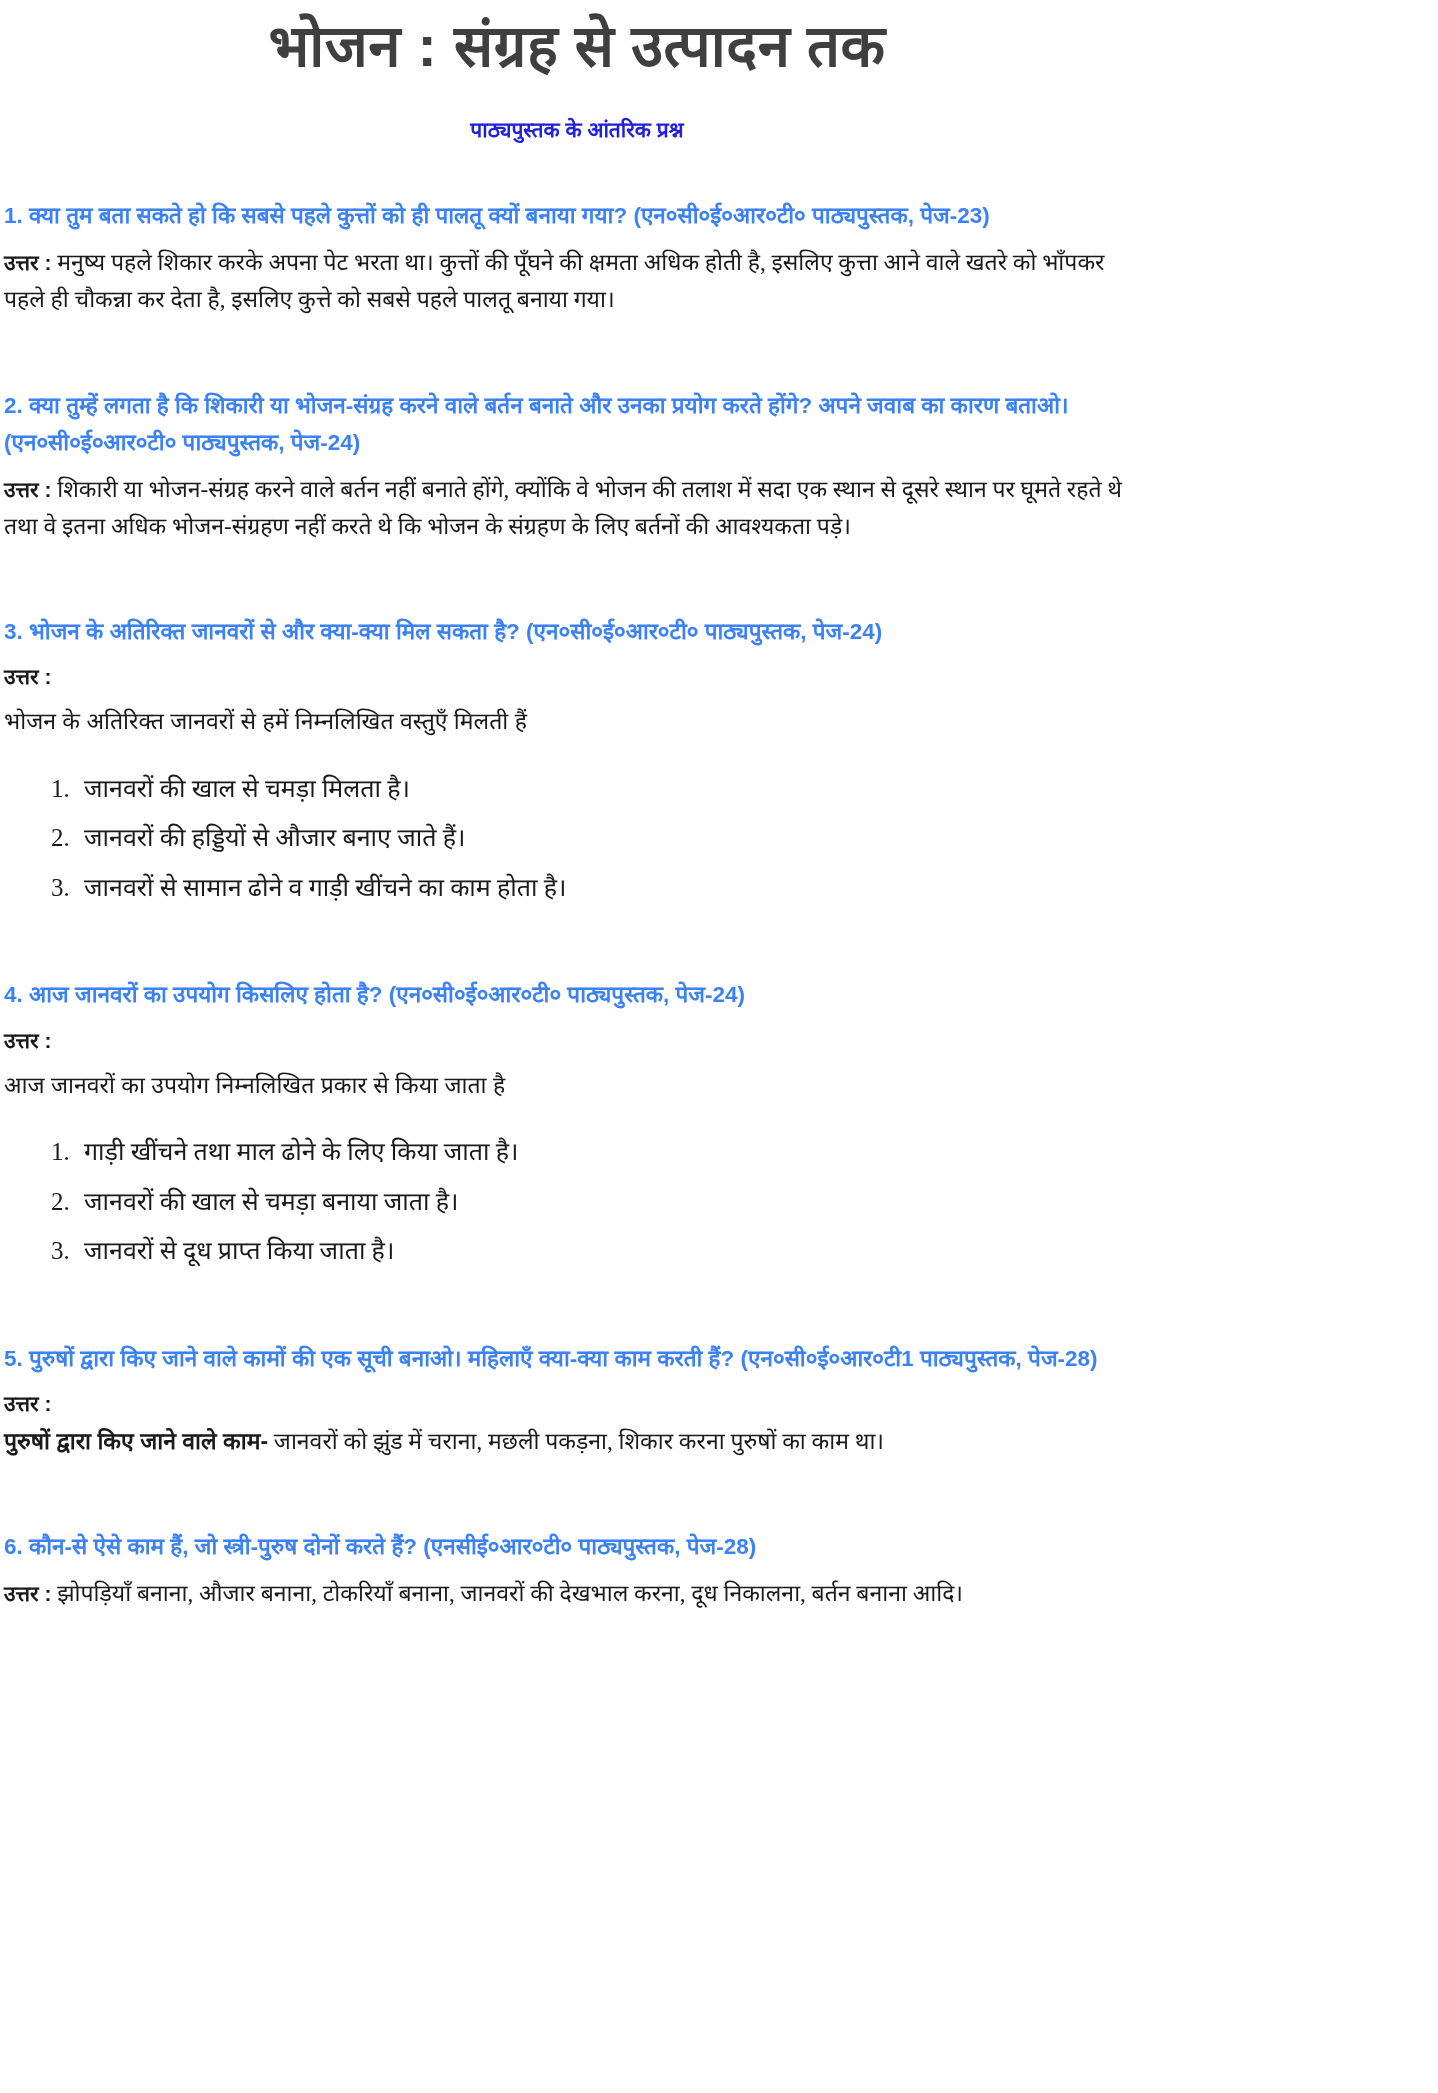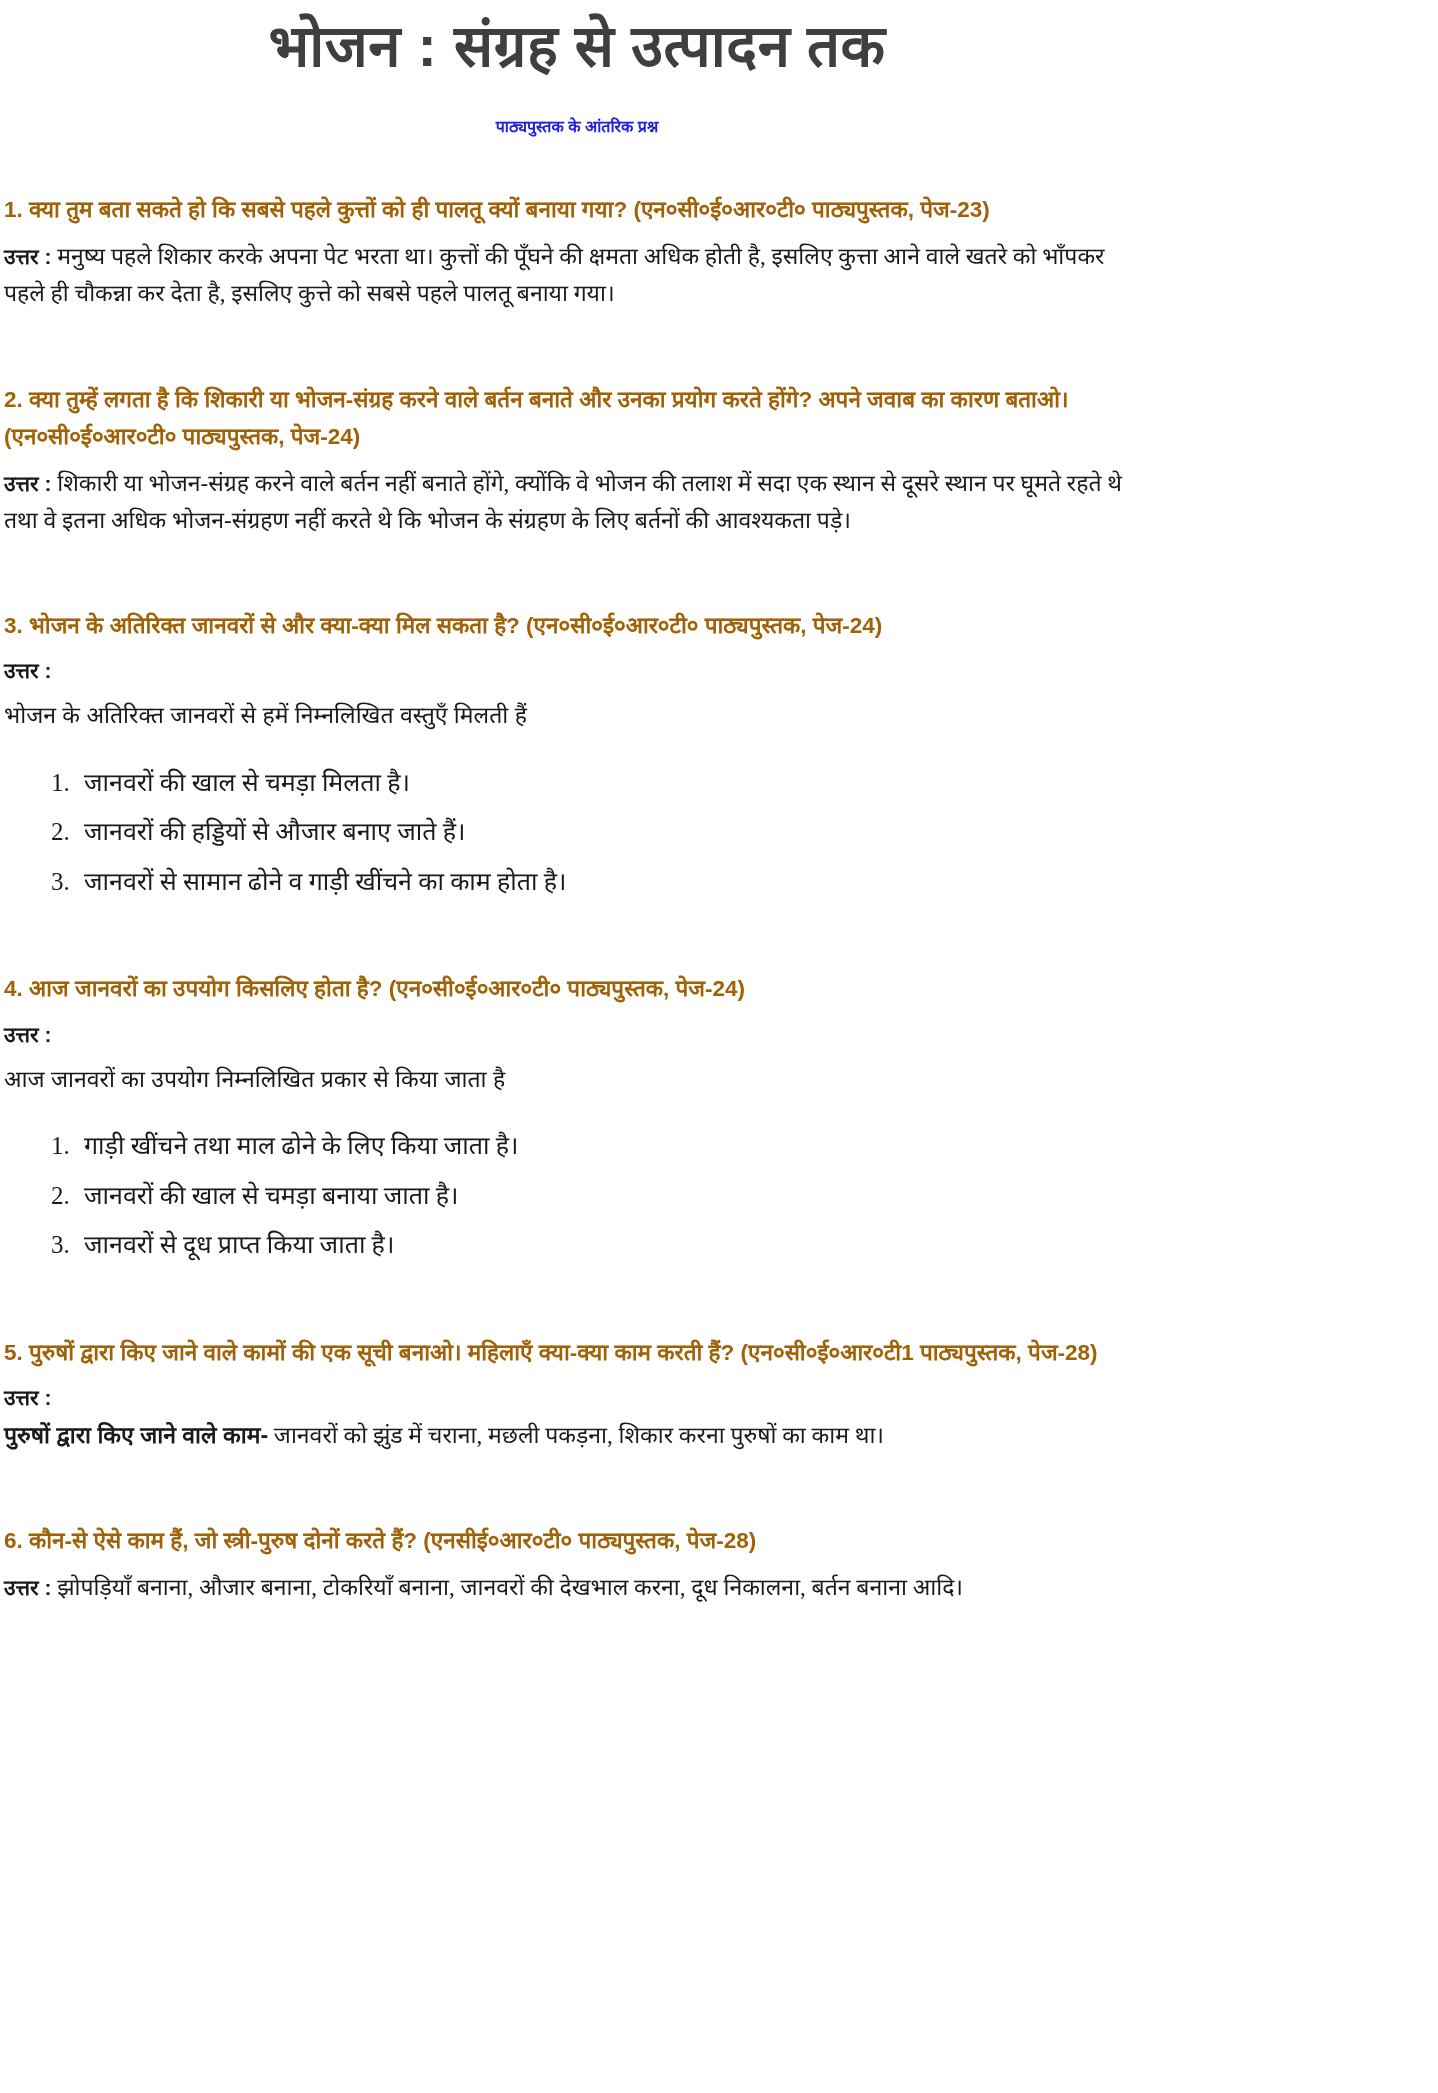--- a/index.html
+++ b/index.html
@@ -29,35 +29,35 @@
     line-height: 1.12;
     color: #3f3f3f;
     margin: 8px 0 0 0;
     padding-top: 6px;
     letter-spacing: 0.5px;
   }
   .doc-subtitle {
     text-align: center;
     font-family: "Liberation Sans", "DejaVu Sans", sans-serif;
     font-weight: bold;
-    font-size: 16px;
+    font-size: 21px;
     color: #2020dd;
     margin: 36px 0 0 0;
   }
   
   .qa-block {
     margin-top: 68px;
   }
   .qa-block.first { margin-top: 54px; }
   .question {
     font-family: "Liberation Sans", "DejaVu Sans", sans-serif;
     font-weight: bold;
     font-size: 22.5px;
     line-height: 1.65;
-    color: #a16207;
+    color: #3b82f6;
     margin: 0;
     text-align: left;
   }
   .answer {
     font-size: 23px;
     line-height: 1.62;
     color: #1a1a1a;
     margin: 10px 0 0 0;
     text-align: left;
   }

